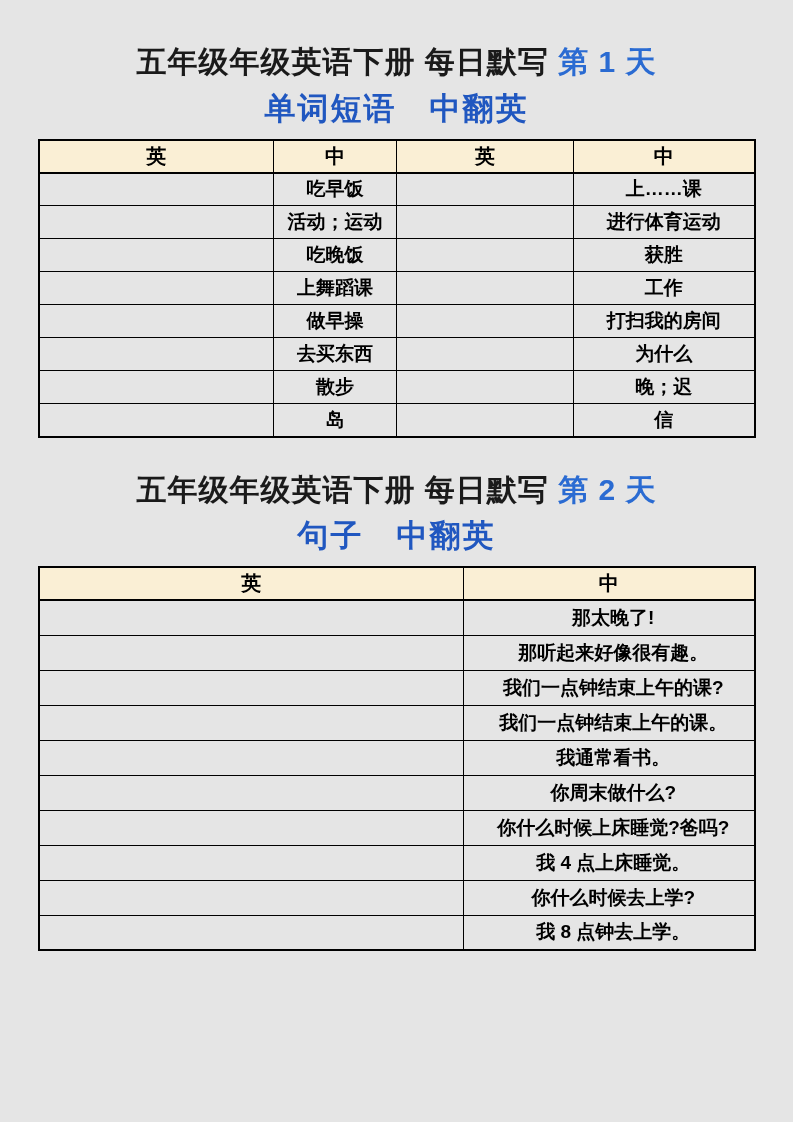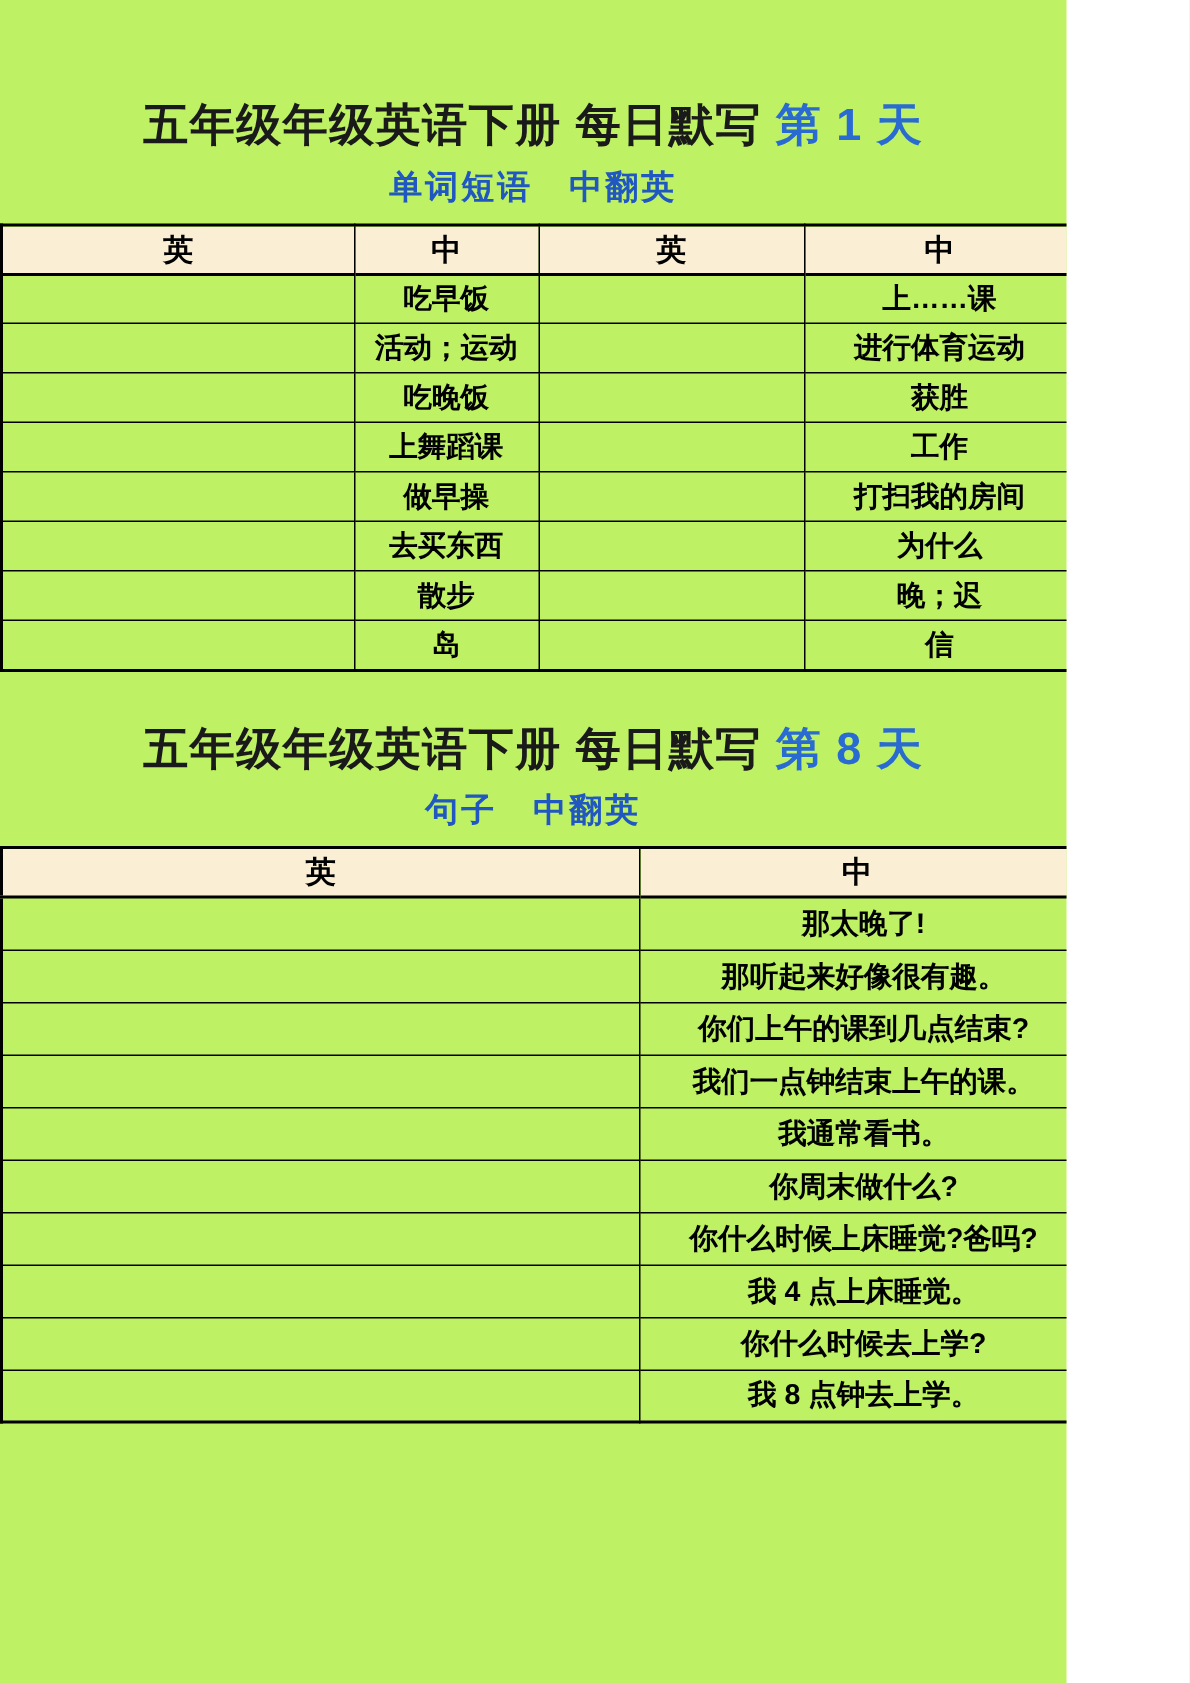--- a/index.html
+++ b/index.html
@@ -2,25 +2,25 @@
 <html style="--day-blue: #2a6bd2; --subtitle-blue: #2057c0; --header-bg: #faefd5;"><head>
 <meta charset="utf-8">
 <style>
   html, body {
     margin: 0;
     padding: 0;
     background: #ffffff;
   }
   .page {
     position: relative;
-    width: 711px;
+    width: 793px;
     height: 1122px;
-    background: #bef264;
+    background: #e5e5e5;
     box-sizing: border-box;
-    padding-top: 66px;
+    padding-top: 44px;
     overflow: hidden;
     font-family: "Liberation Sans", "DejaVu Sans", sans-serif;
     color: #000000;
   }
   .section {
     text-align: center;
   }
   .section + .section {
     margin-top: 34px;
   }
@@ -31,21 +31,21 @@
     line-height: 1.22;
     letter-spacing: 1px;
     color: #1a1a1a;
     white-space: nowrap;
   }
   .sec-title .day {
     color: var(--day-blue, #2a6bd2);
   }
   .sec-subtitle {
     margin: 7px 0 9px 0;
-    font-size: 22px;
+    font-size: 31px;
     font-weight: 700;
     letter-spacing: 2px;
     color: var(--subtitle-blue, #2057c0);
     font-family: "DejaVu Serif", "Liberation Serif", serif;
   }
   table.dictation {
     border-collapse: collapse;
     table-layout: fixed;
     width: 716px;
     margin: 0 auto;
@@ -147,21 +147,21 @@
               <td>&nbsp;</td>
               <td>岛</td>
               <td>&nbsp;</td>
               <td>信</td>
             </tr>
           </tbody>
     </table>
   </div>
 
   <div class="section">
-    <h1 class="sec-title"><span class="main">五年级年级英语下册 每日默写 </span><span class="day">第 8 天</span></h1>
+    <h1 class="sec-title"><span class="main">五年级年级英语下册 每日默写 </span><span class="day">第 2 天</span></h1>
     <div class="sec-subtitle">句子　中翻英</div>
     <table class="dictation t1">
       <colgroup>
             <col style="width: 425px;">
             <col style="width: 291px;">
           </colgroup>
       <thead>
             <tr>
               <th>英</th>
               <th>中</th>
@@ -171,21 +171,21 @@
             <tr>
               <td>&nbsp;</td>
               <td class="zh-left">那太晚了!</td>
             </tr>
             <tr>
               <td>&nbsp;</td>
               <td class="zh-left">那听起来好像很有趣。</td>
             </tr>
             <tr>
               <td>&nbsp;</td>
-              <td class="zh-left">你们上午的课到几点结束?</td>
+              <td class="zh-left">我们一点钟结束上午的课?</td>
             </tr>
             <tr>
               <td>&nbsp;</td>
               <td class="zh-left">我们一点钟结束上午的课。</td>
             </tr>
             <tr>
               <td>&nbsp;</td>
               <td class="zh-left">我通常看书。</td>
             </tr>
             <tr>

